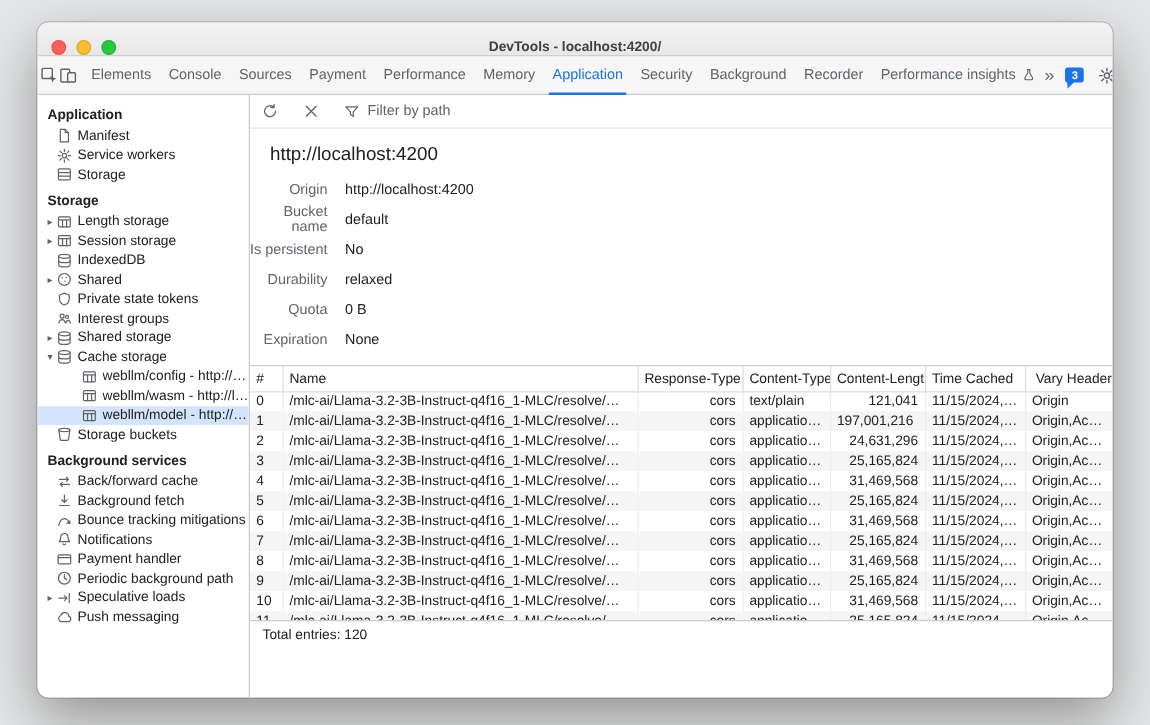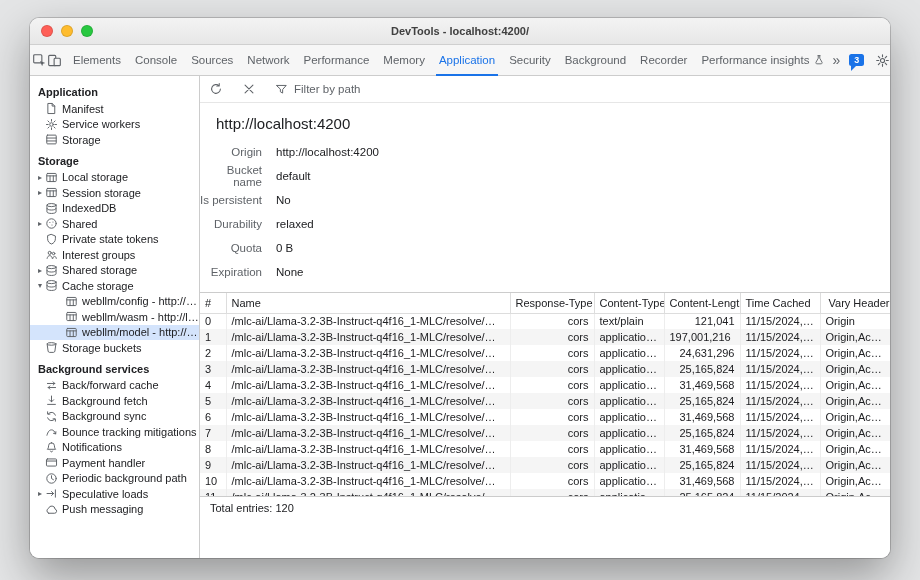--- a/index.html
+++ b/index.html
@@ -5,21 +5,21 @@
   *{box-sizing:border-box;margin:0;padding:0}
   html,body{width:920px;height:580px;overflow:hidden}
   body{background:#e4e5e6;font-family:"Liberation Sans",sans-serif;color:#202124}
 
   .window{position:absolute;left:30px;top:18px;width:860px;height:540px;background:#fff;
     border-radius:9px;overflow:hidden;display:flex;flex-direction:column;
     box-shadow:0 18px 45px rgba(0,0,0,.35),0 0 0 1px rgba(0,0,0,.18)}
 
   
   .titlebar{flex:0 0 27px;background:linear-gradient(#f3f3f3,#e7e7e7);border-bottom:1px solid #cfcfcf;
-    position:relative;display:flex;align-items:center}
+    position:relative;display:flex;align-items:flex-end}
   .traffic{display:flex;gap:8px;padding-left:11px;z-index:2}
   .tl{width:12px;height:12px;border-radius:50%;border:1px solid rgba(0,0,0,.12)}
   .tl.c{background:#ff5f57}.tl.m{background:#febc2e}.tl.z{background:#28c840}
   .wtitle{position:absolute;left:0;right:0;text-align:center;font-size:11px;font-weight:700;color:#404040}
 
   
   .tabbar{flex:0 0 31px;background:#f6f6f6;border-bottom:1px solid #ccc;display:flex;align-items:stretch;
     padding:0 2px;color:#5f6368}
   .tool-btn{width:26px;display:flex;align-items:center;justify-content:center}
   .tool-btn .icon{width:15px;height:15px}
@@ -115,21 +115,21 @@
         <div class="tab">
           <span>Elements</span>
         </div>
         <div class="tab">
           <span>Console</span>
         </div>
         <div class="tab">
           <span>Sources</span>
         </div>
         <div class="tab">
-          <span>Network</span>
+          <span>Payment</span>
         </div>
         <div class="tab">
           <span>Performance</span>
         </div>
         <div class="tab">
           <span>Memory</span>
         </div>
         <div class="tab active">
           <span>Application</span>
         </div>
@@ -203,21 +203,21 @@
         </div>
         <div class="sb-section">Storage</div>
         <div class="sb-item">
           <span class="arrow">▸</span>
           <span class="icon">
             <svg viewBox="0 0 16 16" fill="none" stroke="currentColor" stroke-width="1.2" stroke-linecap="round" stroke-linejoin="round">
               <rect x="2.2" y="3" width="11.6" height="10" rx="1"></rect>
               <path d="M2.2 6h11.6M6.2 6v7M10.2 6v7"></path>
             </svg>
           </span>
-          <span class="lbl">Local storage</span>
+          <span class="lbl">Length storage</span>
         </div>
         <div class="sb-item">
           <span class="arrow">▸</span>
           <span class="icon">
             <svg viewBox="0 0 16 16" fill="none" stroke="currentColor" stroke-width="1.2" stroke-linecap="round" stroke-linejoin="round">
               <rect x="2.2" y="3" width="11.6" height="10" rx="1"></rect>
               <path d="M2.2 6h11.6M6.2 6v7M10.2 6v7"></path>
             </svg>
           </span>
           <span class="lbl">Session storage</span>
@@ -338,29 +338,20 @@
           <span class="lbl">Back/forward cache</span>
         </div>
         <div class="sb-item">
           <span class="arrow"></span>
           <span class="icon">
             <svg viewBox="0 0 16 16" fill="none" stroke="currentColor" stroke-width="1.2" stroke-linecap="round" stroke-linejoin="round">
               <path d="M8 2.5v7M5.4 7.1L8 9.7l2.6-2.6M3.2 12.8h9.6"></path>
             </svg>
           </span>
           <span class="lbl">Background fetch</span>
-        </div>
-        <div class="sb-item">
-          <span class="arrow"></span>
-          <span class="icon">
-            <svg viewBox="0 0 16 16" fill="none" stroke="currentColor" stroke-width="1.2" stroke-linecap="round" stroke-linejoin="round">
-              <path d="M12.8 6.4A5 5 0 0 0 4 4.9M3.2 2.2v2.9h2.9M3.2 9.6a5 5 0 0 0 8.8 1.5M12.8 13.8v-2.9H9.9"></path>
-            </svg>
-          </span>
-          <span class="lbl">Background sync</span>
         </div>
         <div class="sb-item">
           <span class="arrow"></span>
           <span class="icon">
             <svg viewBox="0 0 16 16" fill="none" stroke="currentColor" stroke-width="1.2" stroke-linecap="round" stroke-linejoin="round">
               <path d="M2.4 12.6c1.2-4.4 3-6.6 5.6-6.6 2.2 0 3.8 1.6 5 4.8M13.4 8.2l-.2 2.8-2.7-.7"></path>
             </svg>
           </span>
           <span class="lbl">Bounce tracking mitigations</span>
         </div>

